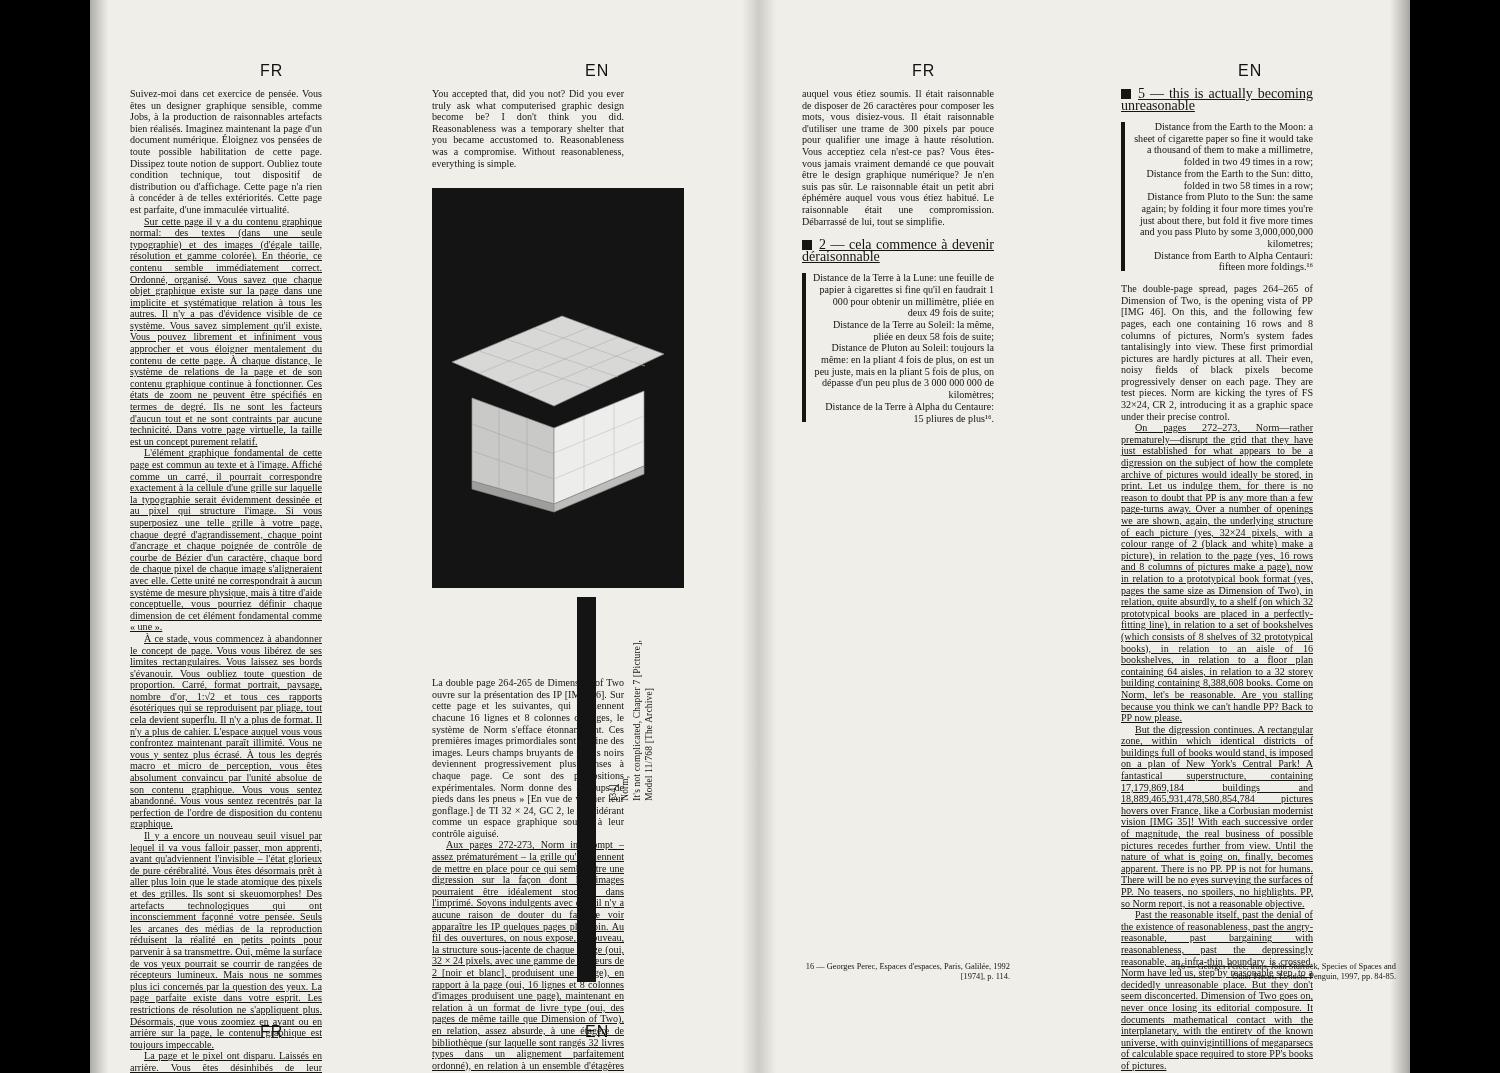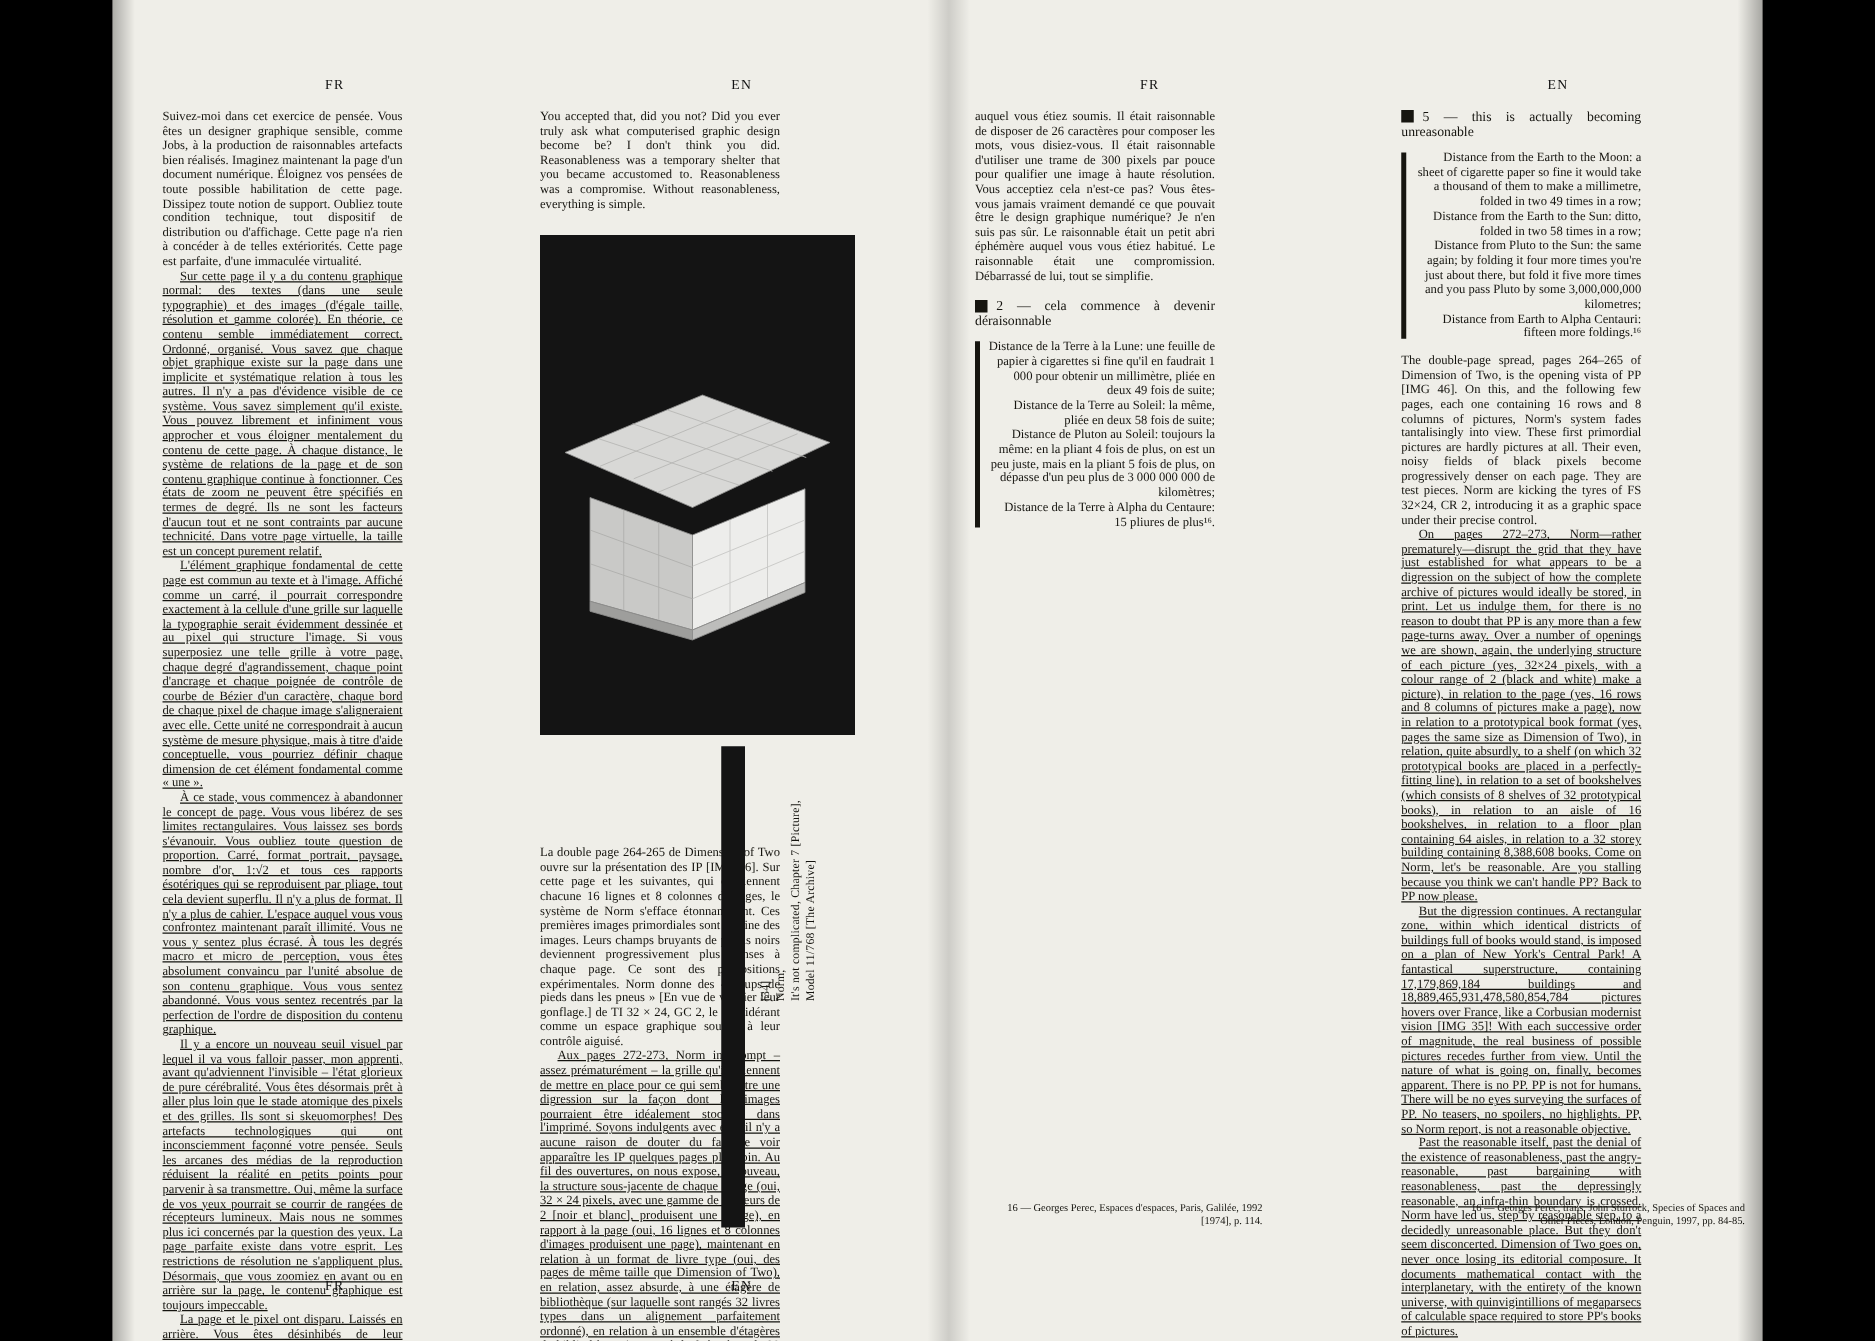--- a/index.html
+++ b/index.html
@@ -42,22 +42,22 @@
   }
   .lang-row {
     position: absolute;
     top: 62px;
     left: 0;
     width: 100%;
     height: 16px;
   }
   .lang {
     position: absolute;
-    font-family: Liberation Serif, serif;
-    font-size: 11px;
+    font-family: Liberation Sans, sans-serif;
+    font-size: 16px;
     letter-spacing: 1px;
     color: #111;
   }
   .lang.l1 { left: 170px; }
   .lang.l2 { left: 495px; }
   .lang.l3 { left: 822px; }
   .lang.l4 { left: 1148px; }
 
   .lang-row-bottom {
     position: absolute;
@@ -81,21 +81,21 @@
   }
   .col p {
     margin: 0;
   }
   .col p.ind {
     text-indent: 14px;
     text-decoration: underline;
   }
   #col1 { left: 40px; height: 905px; }
   #col2 { left: 342px; height: 905px; }
-  #col3 { left: 690px; height: 885px; }
+  #col3 { left: 712px; height: 885px; }
   #col4 { left: 1031px; height: 885px; }
 
   .fig-dark {
     position: absolute;
     left: 342px;
     top: 188px;
     width: 252px;
     height: 400px;
     background: #141414;
   }
@@ -131,24 +131,25 @@
     display: inline-block;
     width: 10px;
     height: 10px;
     background: #16150f;
     vertical-align: middle;
     margin-right: 7px;
     position: relative;
     top: -1px;
   }
   .sec-head {
-    font-size: 11px;
+    font-size: 14px;
     line-height: 12px;
     margin: 12px 0 9px 0;
     display: block;
+    text-decoration: underline;
   }
   .blockquote {
     position: relative;
     padding-left: 11px;
     font-size: 10.1px;
     line-height: 11.7px;
     margin-bottom: 10px;
     text-align: right;
   }
   .blockquote:before {

